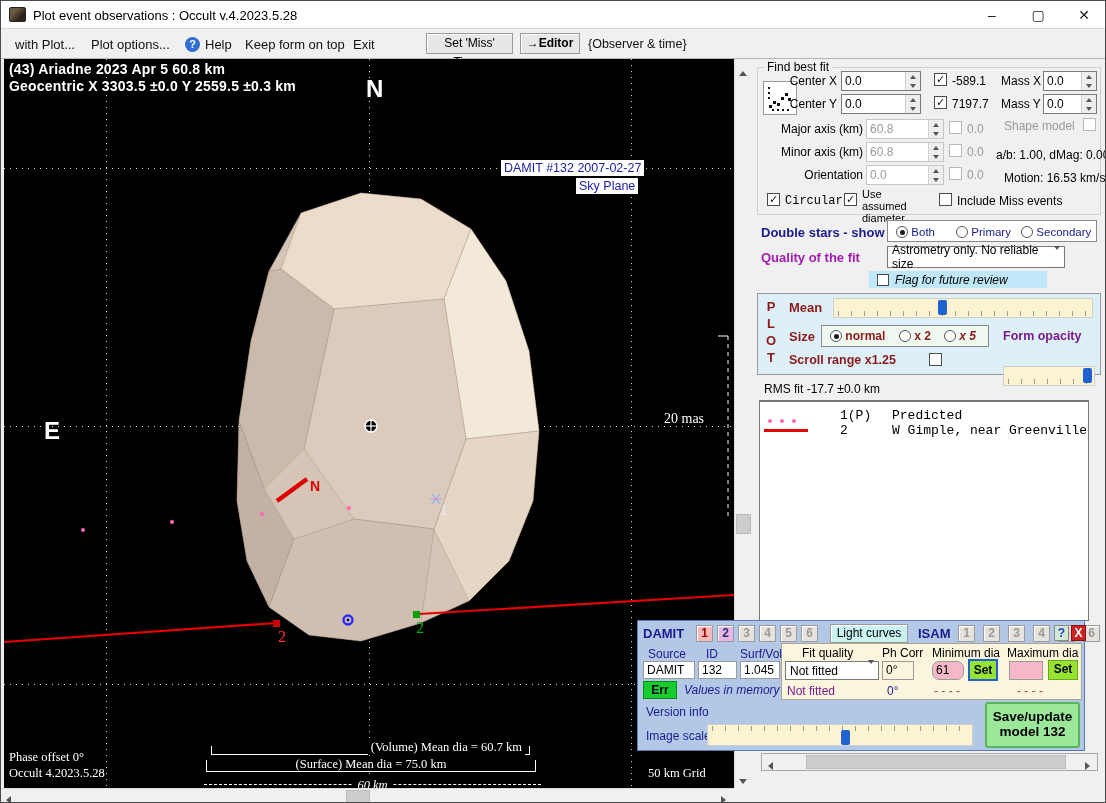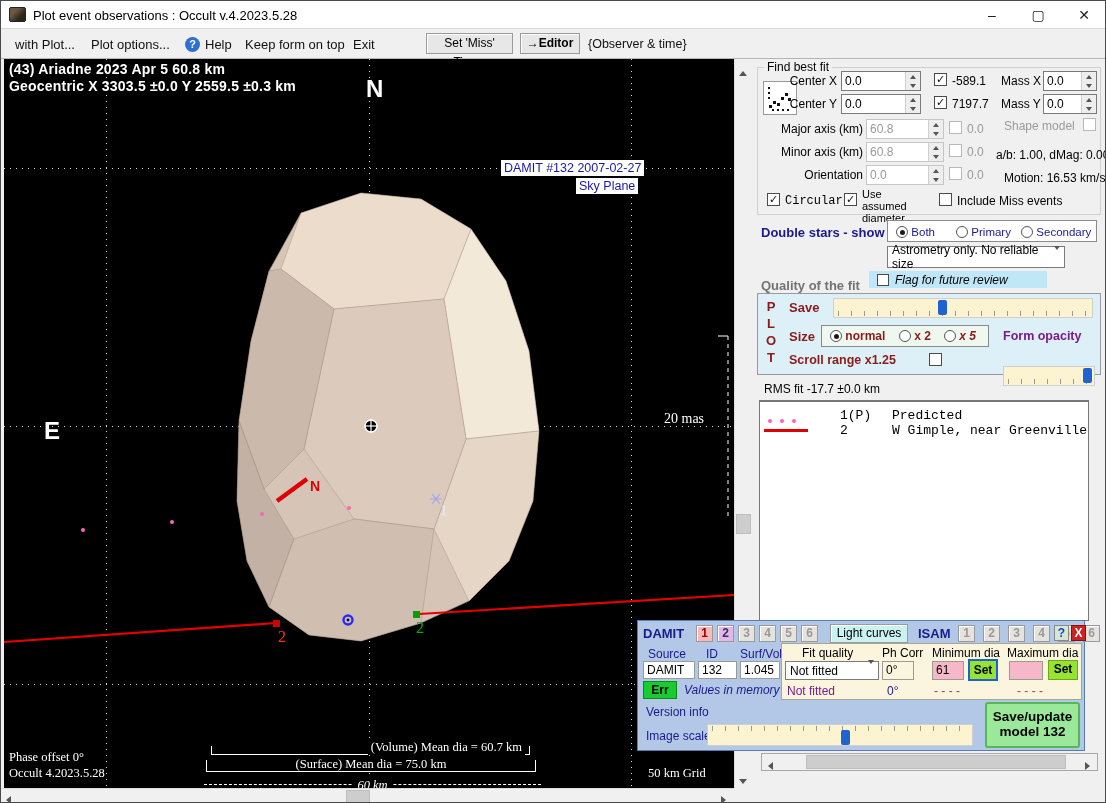--- a/index.html
+++ b/index.html
@@ -57,21 +57,21 @@
   .radio.sel::after{content:"";position:absolute;inset:2.5px;background:#1a1a1a;border-radius:50%;}
   .select{background:#fff;border:1px solid #7a7a7a;display:flex;align-items:center;padding:0 4px;font-size:12px;}
   .select .cap{margin-left:auto;}
   .slider{background:#fcf3d0;border:1px solid #cfcfcf;position:relative;}
   .ticks{position:absolute;left:4px;right:4px;bottom:1px;height:5px;
      background-image:repeating-linear-gradient(to right,#9a9a9a 0 1px,transparent 1px 13px);}
   .ticks.top{bottom:auto;top:1px;}
   .thumb{position:absolute;top:1px;width:9px;height:15px;background:#1e63cf;border-radius:2px;}
   .navy{color:#1a1a8c;}
   .dkred{color:#8b1a1a;}
-  .dkgreen{color:#737373;margin-top:28px;}
+  .dkgreen{color:#a21caf;}
   .purple{color:#7a1a8c;}
   .mono{font-family:"Liberation Mono",monospace;font-size:13px;white-space:nowrap;}
   .dbtn{width:17px;height:17px;border:1px solid #9a9a9a;box-shadow:inset 1px 1px 0 #fff;
      text-align:center;line-height:15px;font-size:12px;font-weight:bold;background:#e6e2de;color:#999;}
   .cell{background:#fff;border:1px solid #9a9a9a;font-size:12px;padding:1px 3px;}
   .creambox{background:#fbf5dd;border:1px solid #a8a49a;}
   .setbtn{background:#97e332;border:1px solid #6aa818;text-align:center;font-size:12px;font-weight:bold;line-height:16px;}
 </style>
 </head>
 <body>
@@ -349,21 +349,21 @@
     <span style="font-style:italic;font-size:12px;margin-left:6px;">Flag for future review</span>
   </div>
 
   <div class="abs" style="left:756px;top:292px;width:344px;height:82px;background:#ddeff7;border:1px solid #9a9a9a;"></div>
   <div class="abs dkred" style="left:764px;top:297px;font-weight:bold;font-size:13px;line-height:17px;width:12px;text-align:center;">
     <div>P</div>
     <div>L</div>
     <div>O</div>
     <div>T</div>
   </div>
-  <div class="abs dkred" style="left:788px;top:299px;font-weight:bold;font-size:13px;">Save</div>
+  <div class="abs dkred" style="left:788px;top:299px;font-weight:bold;font-size:13px;">Mean</div>
   <div class="abs slider" style="left:832px;top:297px;width:260px;height:20px;">
     <div class="ticks"></div>
     <div class="thumb" style="left:104px;"></div>
   </div>
   <div class="abs dkred" style="left:788px;top:328px;font-weight:bold;font-size:13px;">Size</div>
   <div class="abs" style="left:820px;top:324px;width:168px;height:22px;background:#eef8ee;border:1px solid #8a8a8a;">
     <span class="abs" style="left:8px;top:3px;"><span class="radio sel"></span>
       <span class="dkred" style="font-weight:bold;font-size:12px;">normal</span></span>
     <span class="abs" style="left:77px;top:3px;"><span class="radio"></span>
       <span class="dkred" style="font-weight:bold;font-size:12px;">x 2</span></span>
@@ -425,21 +425,21 @@
     <div class="abs creambox" style="left:143px;top:22px;width:301px;height:57px;">
       <div class="abs" style="left:20px;top:2px;font-size:12px;">Fit quality</div>
       <div class="abs" style="left:100px;top:2px;font-size:12px;">Ph Corr</div>
       <div class="abs" style="left:150px;top:2px;font-size:12px;text-align:center;">Minimum dia</div>
       <div class="abs" style="left:225px;top:2px;font-size:12px;">Maximum dia</div>
       <div class="abs select" style="left:3px;top:17px;width:94px;height:19px;">
         <span>Not fitted</span>
         <span class="cap"><i class="tri-d"></i></span>
       </div>
       <div class="abs cell" style="left:100px;top:17px;width:32px;height:19px;background:#fbf5dd;">0°</div>
-      <div class="abs cell" style="left:150px;top:17px;width:32px;height:19px;background:#f6b8c8;">61</div>
+      <div class="abs cell" style="left:150px;top:17px;width:32px;height:19px;background:#f6b8c8;border-radius:7px;">61</div>
       <div class="abs setbtn" style="left:186px;top:15px;width:30px;height:22px;line-height:19px;border:2px solid #2060d0;">Set</div>
       <div class="abs cell" style="left:227px;top:17px;width:34px;height:19px;background:#f6b8c8;"></div>
       <div class="abs setbtn" style="left:266px;top:16px;width:30px;height:20px;">Set</div>
       <div class="abs purple" style="left:5px;top:40px;font-size:12px;">Not fitted</div>
       <div class="abs navy" style="left:105px;top:40px;font-size:12px;">0°</div>
       <div class="abs" style="left:152px;top:40px;font-size:12px;color:#a04040;">- - - -</div>
       <div class="abs" style="left:235px;top:40px;font-size:12px;color:#a04040;">- - - -</div>
     </div>
 
     <div class="abs navy" style="left:8px;top:84px;font-size:12px;">Version info</div>

